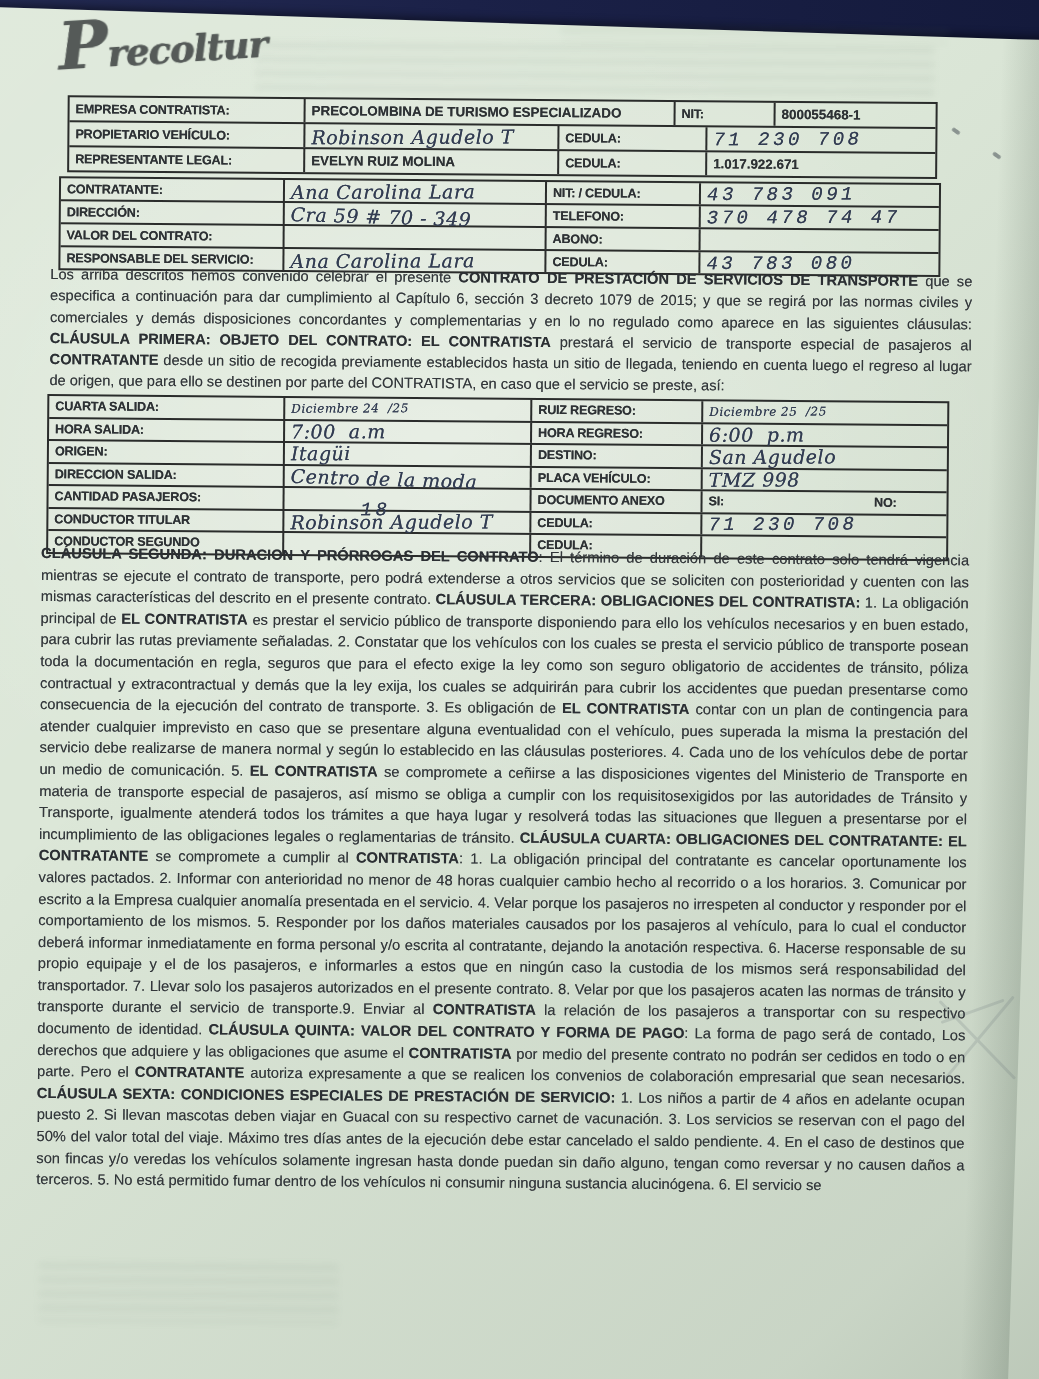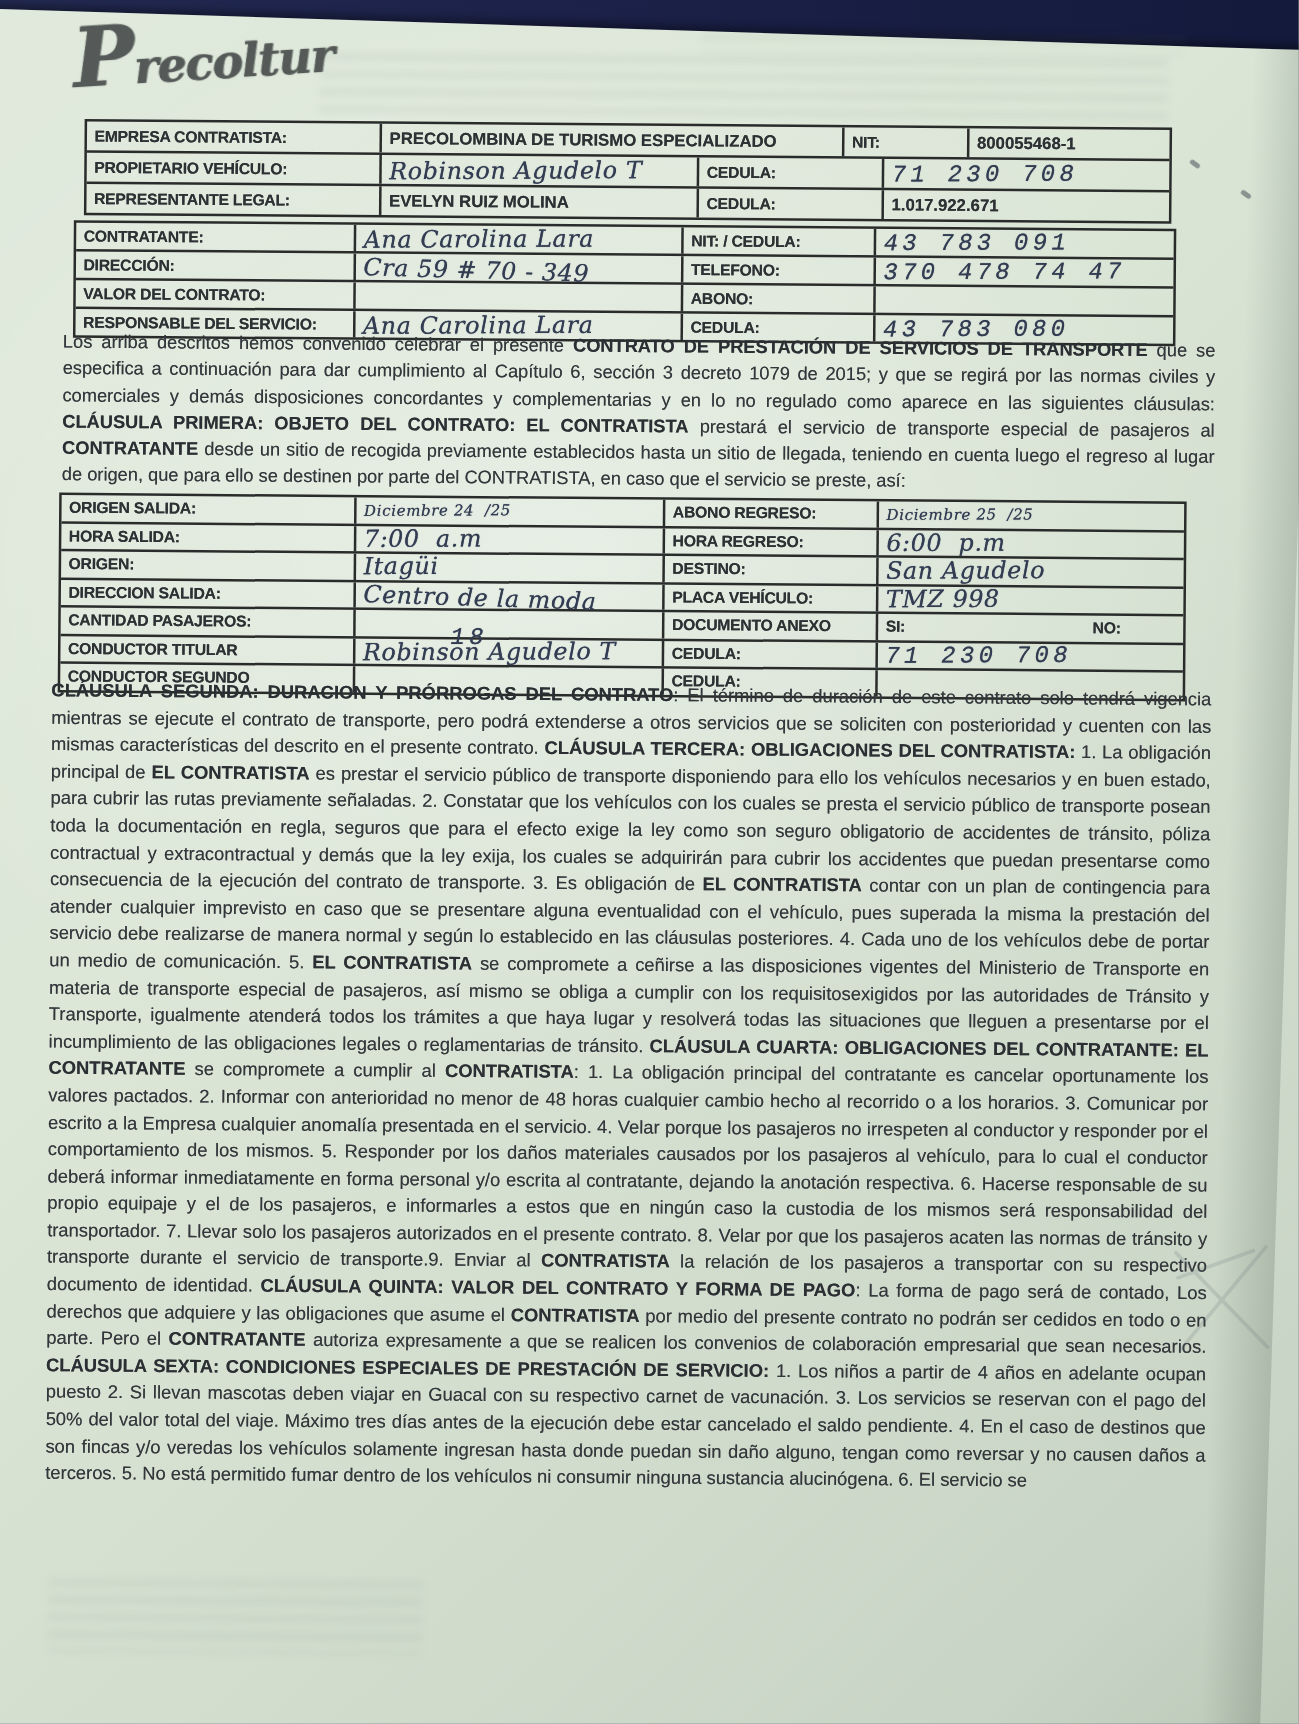--- a/index.html
+++ b/index.html
@@ -215,27 +215,27 @@
           <span class="hand ink-num">43 783 080</span>
         </div>
       </div>
     </div>
 
   <div class="para intro"><span>Los arriba descritos hemos convenido celebrar el presente </span><span class="b">CONTRATO DE PRESTACIÓN DE SERVICIOS DE TRANSPORTE</span><span> que se especifica a continuación para dar cumplimiento al Capítulo 6, sección 3 decreto 1079 de 2015; y que se regirá por las normas civiles y comerciales y demás disposiciones concordantes y complementarias y en lo no regulado como aparece en las siguientes cláusulas: </span><span class="b">CLÁUSULA PRIMERA: OBJETO DEL CONTRATO: EL CONTRATISTA</span><span> prestará el servicio de transporte especial de pasajeros al </span><span class="b">CONTRATANTE</span><span> desde un sitio de recogida previamente establecidos hasta un sitio de llegada, teniendo en cuenta luego el regreso al lugar de origen, que para ello se destinen por parte del CONTRATISTA, en caso que el servicio se preste, así:</span></div>
 
   <div class="ftable t3">
       <div class="frow r0">
         <div class="fcell c0">
-          <span class="lbl">ORIGEN SALIDA:</span>
+          <span class="lbl">CUARTA SALIDA:</span>
         </div>
         <div class="fcell c1">
           <span class="hand">Diciembre 24  /25</span>
         </div>
         <div class="fcell c2">
-          <span class="lbl">ABONO REGRESO:</span>
+          <span class="lbl">RUIZ REGRESO:</span>
         </div>
         <div class="fcell c3">
           <span class="hand">Diciembre 25  /25</span>
         </div>
       </div>
       <div class="frow r1">
         <div class="fcell c0">
           <span class="lbl">HORA SALIDA:</span>
         </div>
         <div class="fcell c1">

